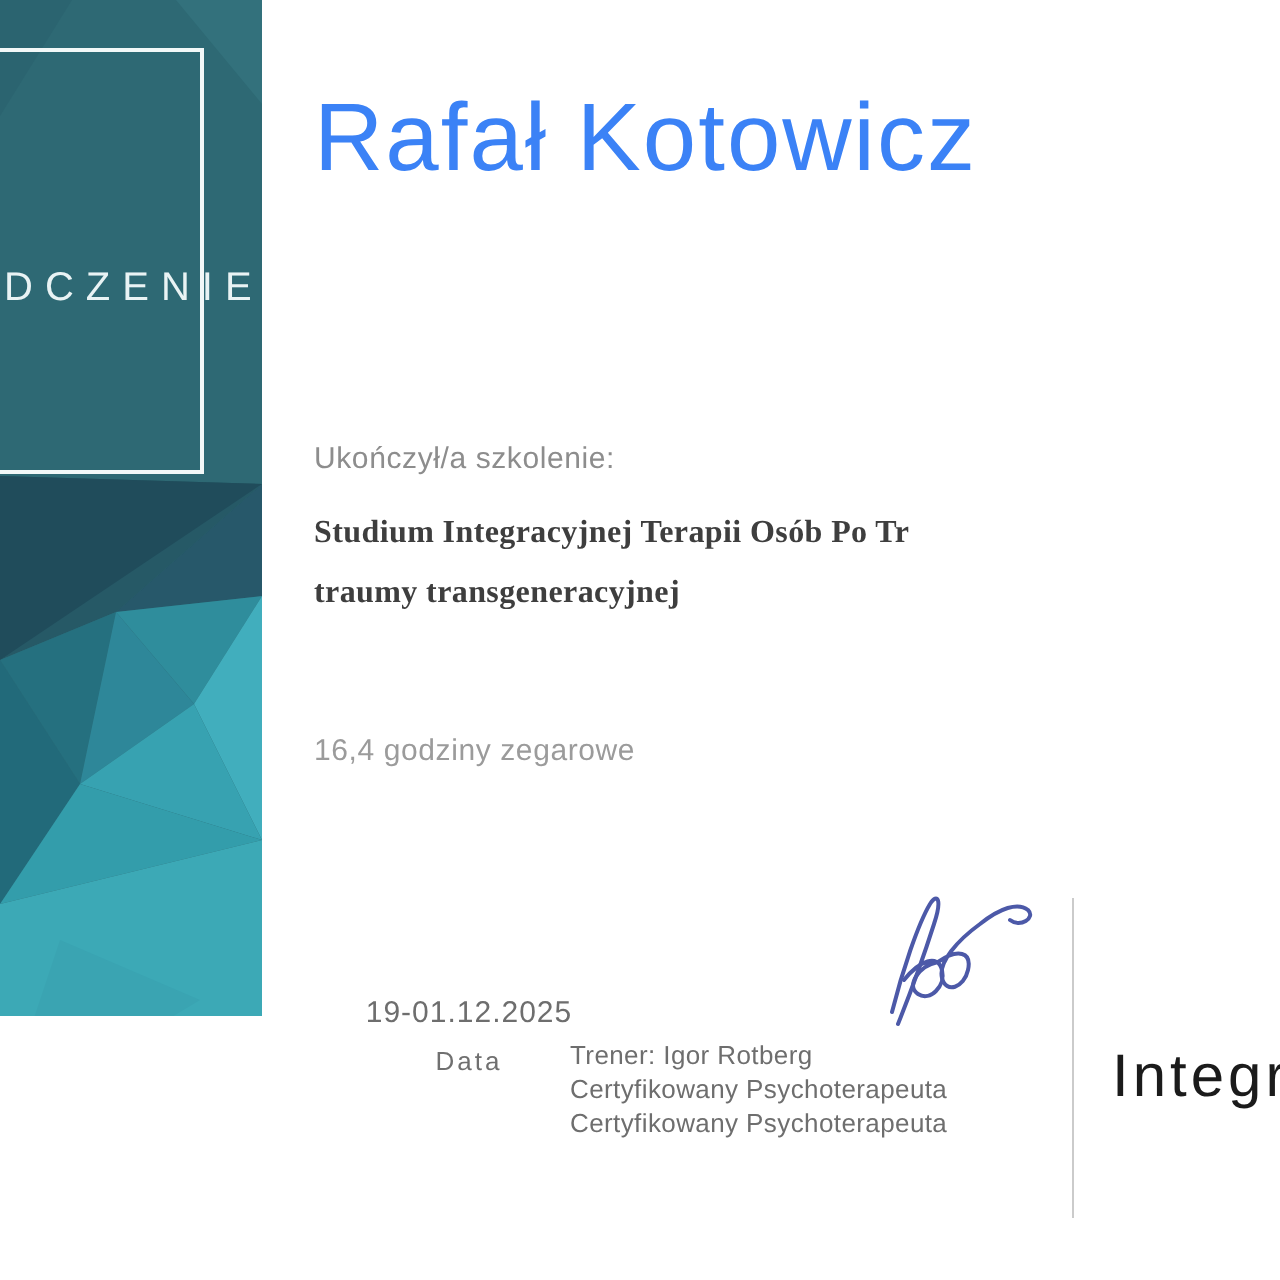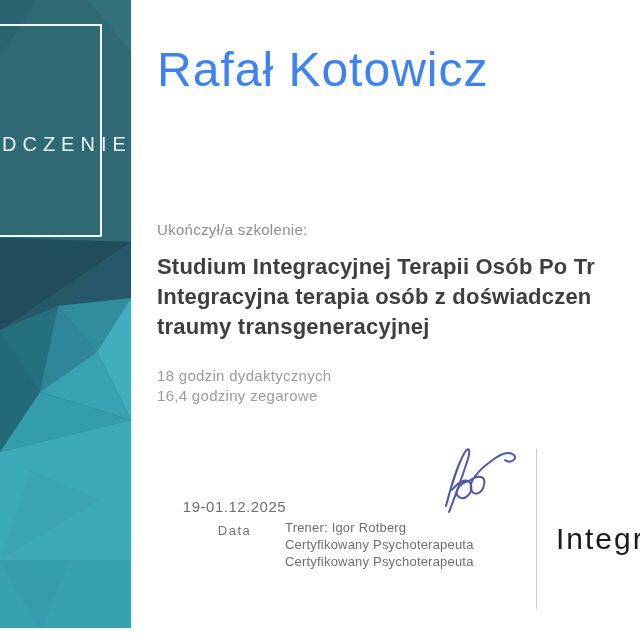--- a/index.html
+++ b/index.html
@@ -11,21 +11,21 @@
     width: 640px;
     height: 640px;
     background: #ffffff;
     overflow: hidden;
   }
 
   
   .band {
     position: absolute;
     left: 0; top: 0;
-    width: 131px; height: 628px;
+    width: 131px; height: 508px;
     overflow: hidden;
   }
   .band svg { display: block; }
 
   .title-frame {
     position: absolute;
     left: -122px; top: 24px;
     width: 224px; height: 213px;
     border: 2px solid #f2f8f8;
   }
@@ -55,25 +55,26 @@
     left: 157px; top: 221px;
     font-size: 15px;
     color: #8d8d8d;
     letter-spacing: 0.3px;
     white-space: nowrap;
   }
 
   .course-title {
     position: absolute;
     left: 157px; top: 252px;
-    font-size: 22px;
+    font-size: 16px;
     font-weight: 700;
     color: #3e3e3e;
     line-height: 30px;
     letter-spacing: 0.2px;
+    font-family: Liberation Serif, serif;
   }
   .course-title div { white-space: nowrap; }
 
   .hours {
     position: absolute;
     left: 157px; top: 366px;
     font-size: 15px;
     color: #9b9b9b;
     line-height: 20px;
     letter-spacing: 0.3px;
@@ -161,26 +162,24 @@
     <div class="title-frame"></div>
     <div class="band-heading">DCZENIE</div>
   </div>
 
   <h1 class="recipient-name">Rafał Kotowicz</h1>
 
   <div class="completion-label">Ukończył/a szkolenie:</div>
 
   <div class="course-title">
     <div>Studium Integracyjnej Terapii Osób Po Tr</div>
-    <div>Integracyjna terapia osób z doświadczen</div>
     <div>traumy transgeneracyjnej</div>
   </div>
 
   <div class="hours">
-    <div>18 godzin dydaktycznych</div>
     <div>16,4 godziny zegarowe</div>
   </div>
 
   <div class="date-block">
     <div class="date-value">19-01.12.2025</div>
     <div class="date-label">Data</div>
   </div>
 
   <svg class="signature" viewBox="0 0 100 78" aria-hidden="true">
     <g fill="none" stroke="#4C59A8" stroke-width="2" stroke-linecap="round" stroke-linejoin="round">

